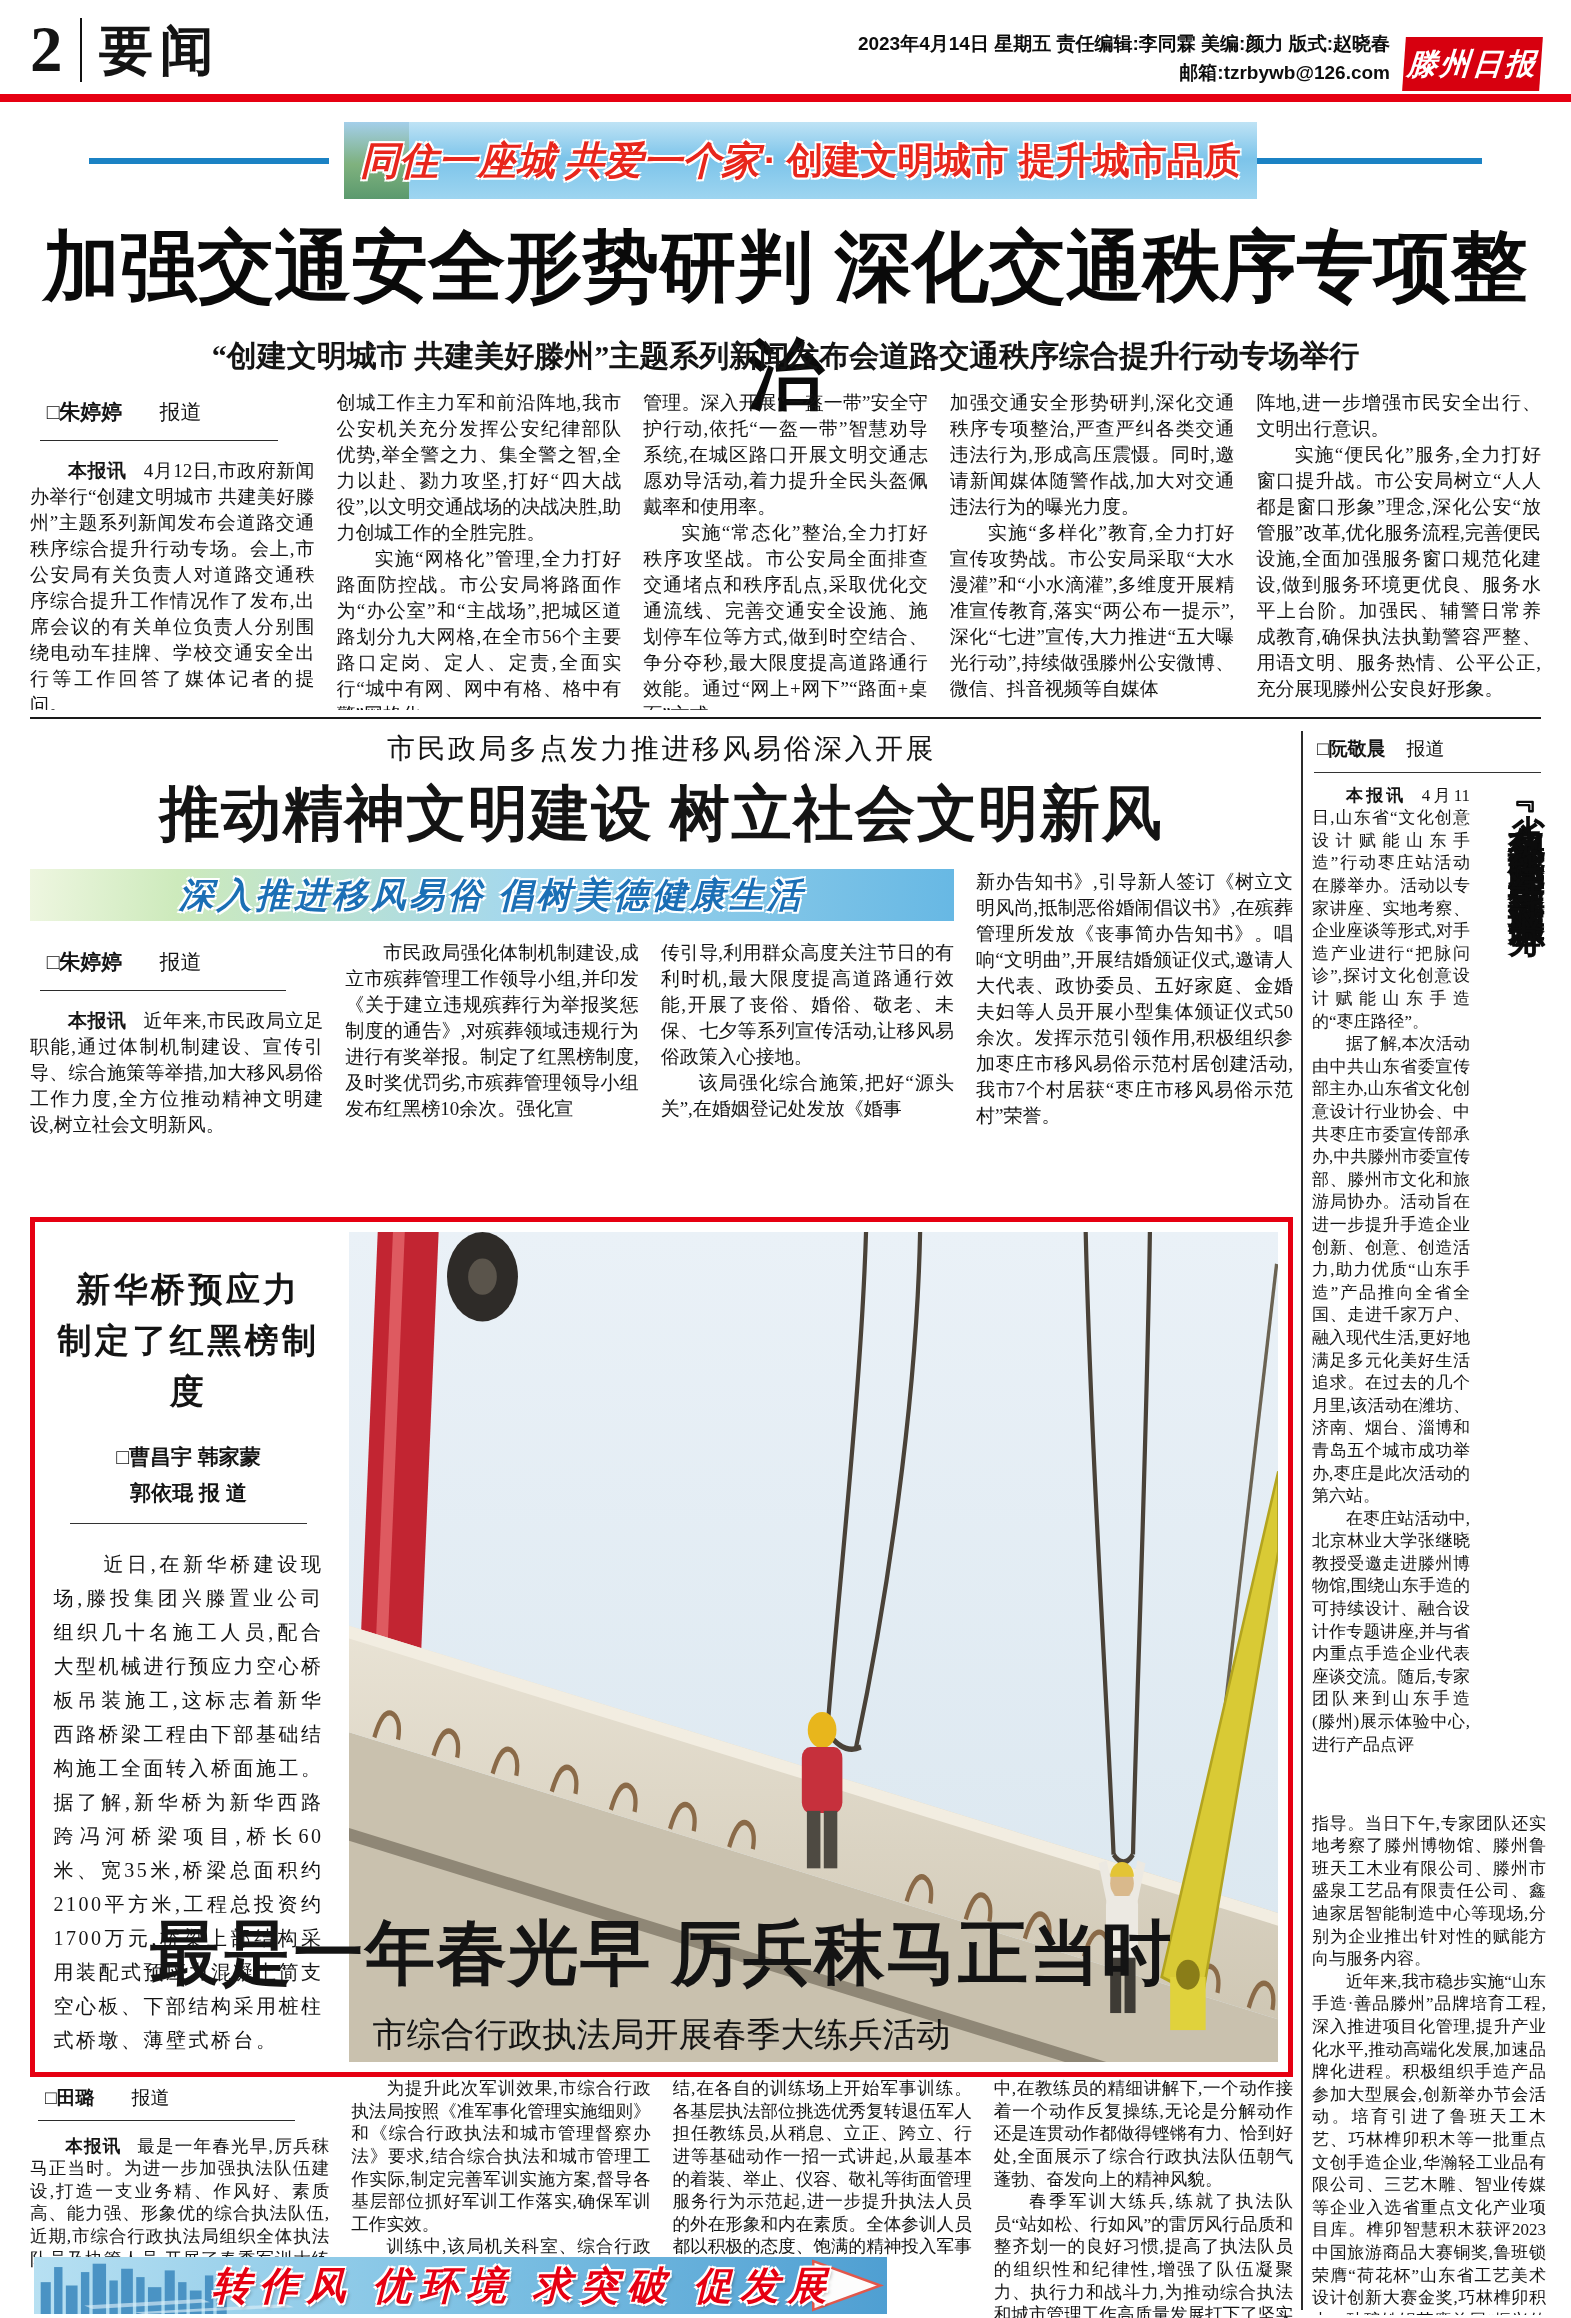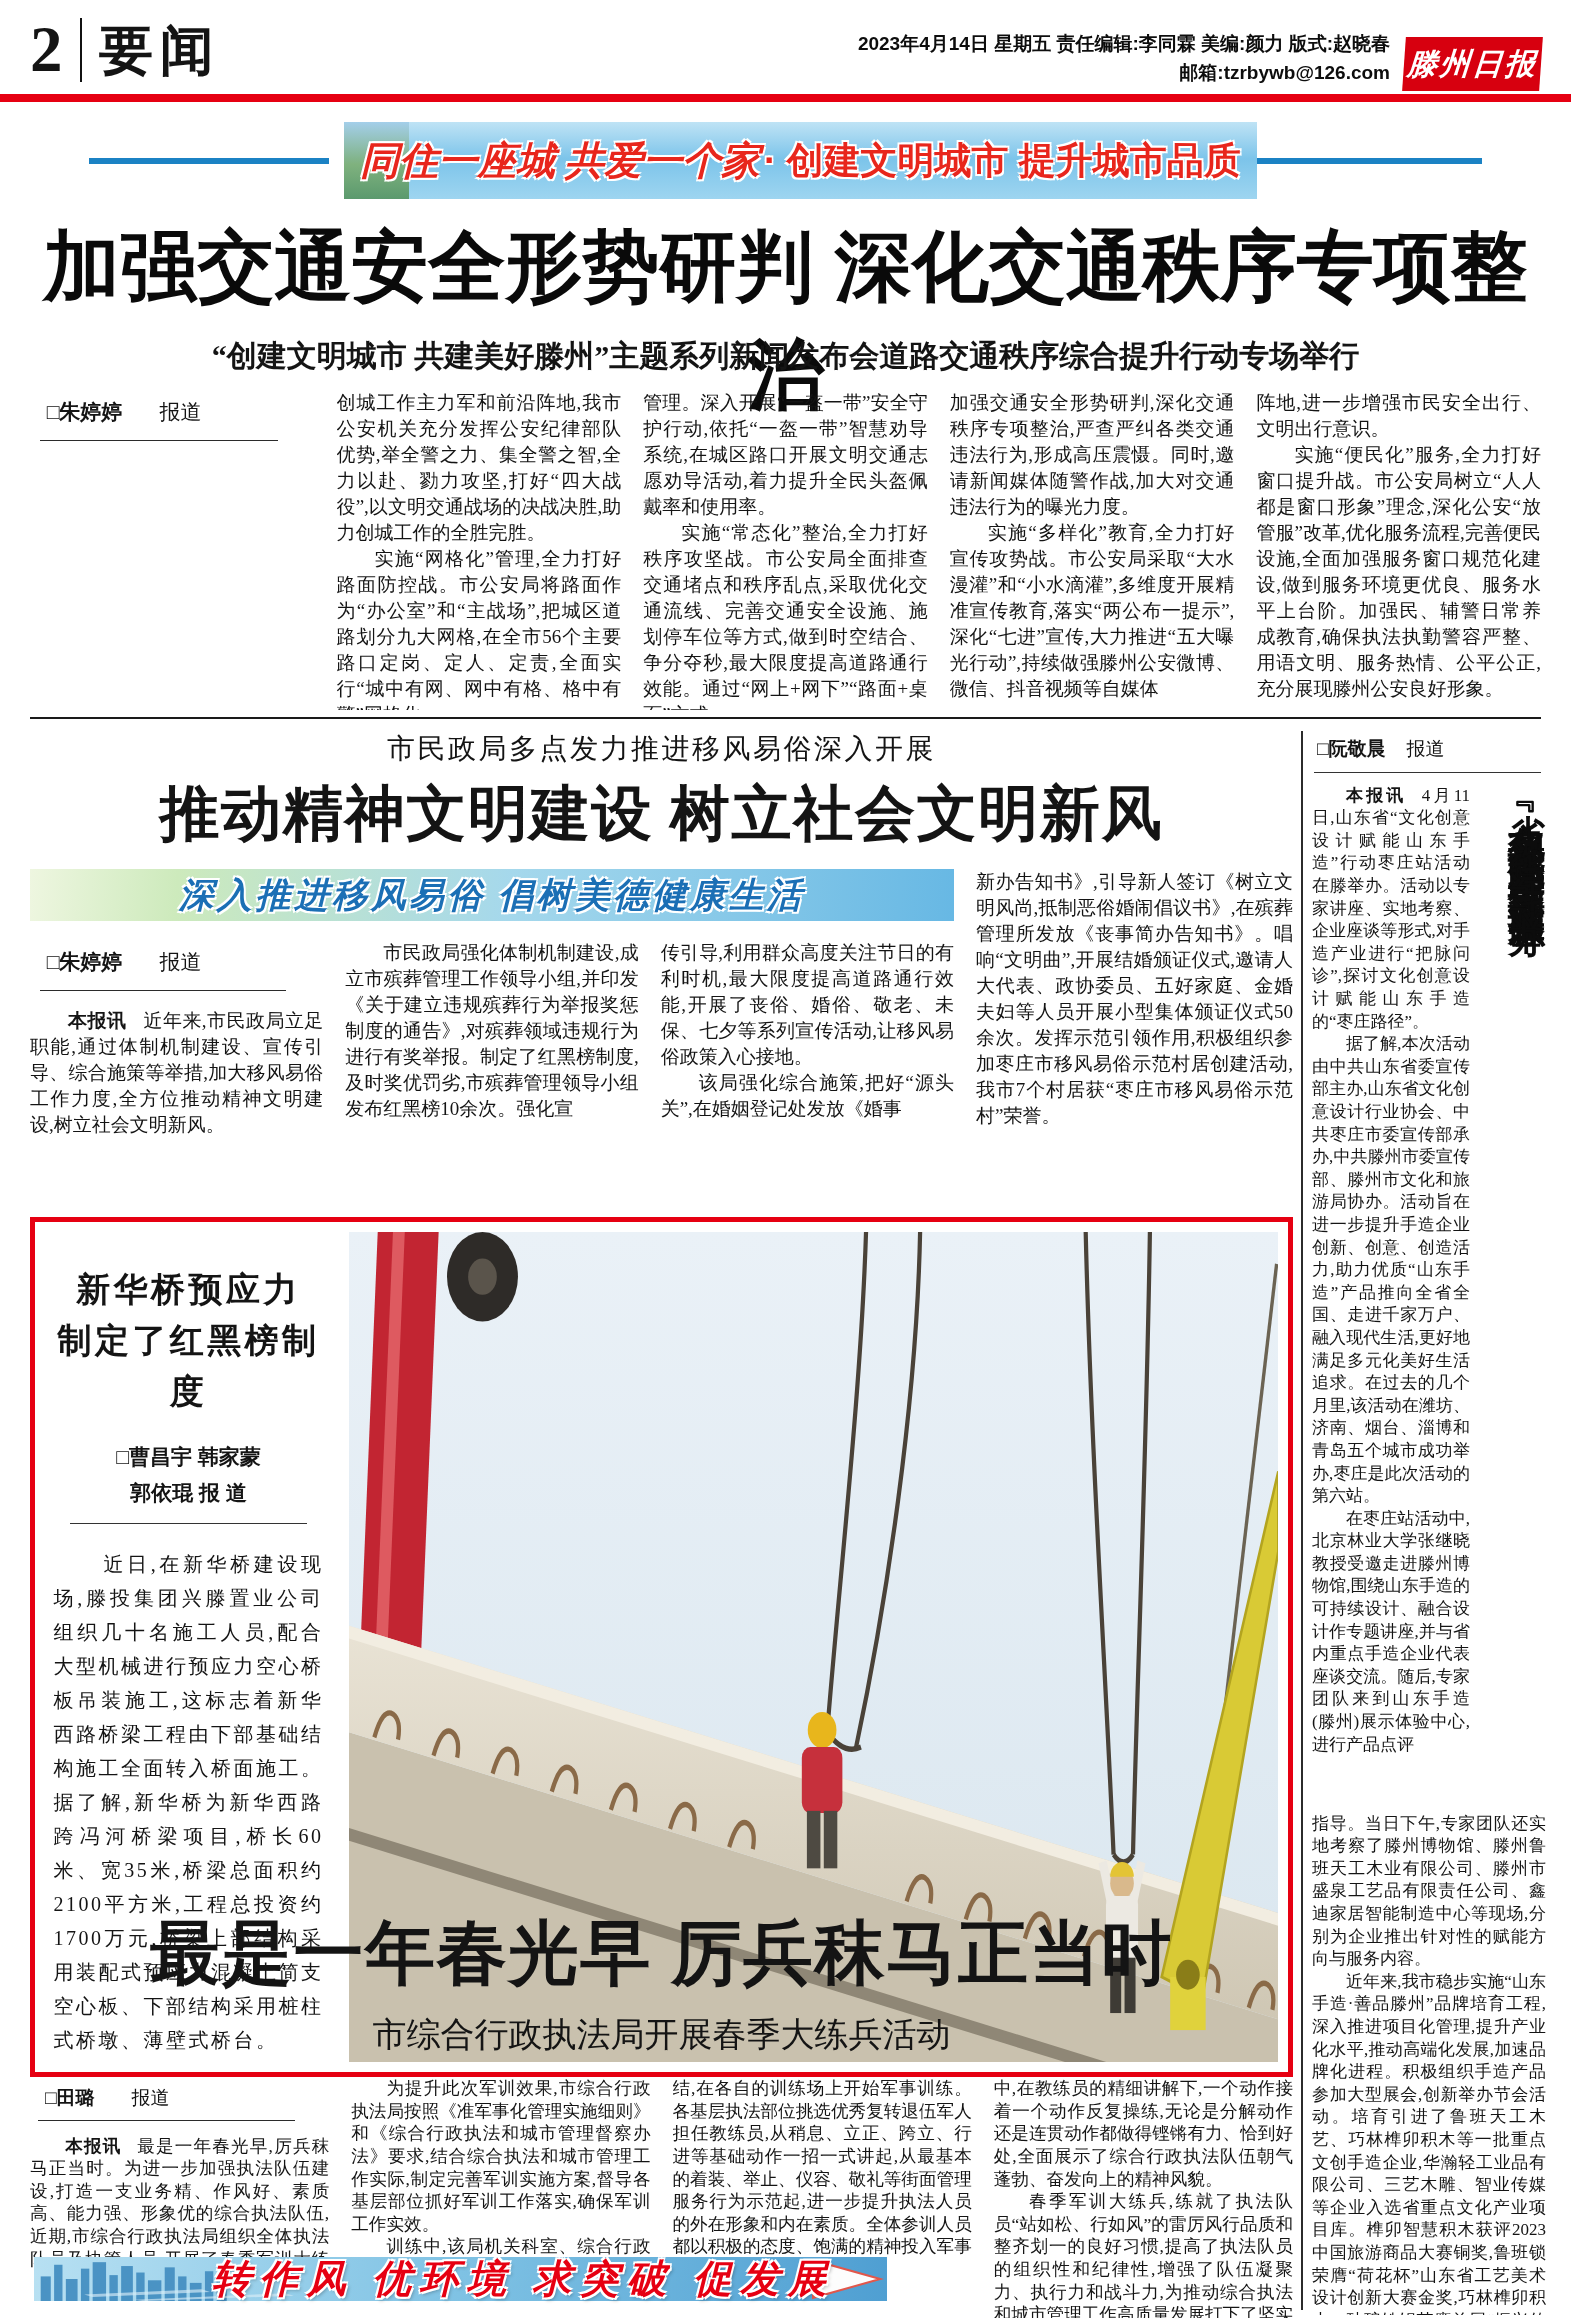--- a/index.html
+++ b/index.html
@@ -77,21 +77,21 @@
   .photo-img svg{display:block;width:100%;height:100%}
 
   
   .drill{position:absolute;top:1912px;left:30px;width:1263px}
   .h3{text-align:center;font:900 70px/1.2 "Liberation Serif","DejaVu Serif",serif;letter-spacing:1.7px}
   .h3-sub{text-align:center;font:500 34px/1.3 "Liberation Serif","DejaVu Serif",serif;margin-top:17px}
   .drill-cols{display:flex;gap:22px;margin-top:20px;align-items:flex-start}
   .drill-cols .ncol{font-size:17.6px;line-height:22.6px;height:203px}
   .drill-cols .ncol.tall{height:266px}
   .drill-cols .byline{font-size:19px;margin:1.7px 34px 13.4px 8.4px;padding-bottom:10px}
-  .banner-bottom{position:absolute;top:2257px;left:34px;width:853px;height:44px}
+  .banner-bottom{position:absolute;top:2257px;left:34px;width:853px;height:57px}
   .banner-bottom svg{position:absolute;inset:0;width:100%;height:100%}
   .bb-text{position:absolute;inset:0;display:flex;align-items:center;justify-content:center;
      padding-left:126px;font:italic 900 39px "Liberation Serif","DejaVu Serif",serif;color:#e60012;
      letter-spacing:8.4px;
      text-shadow:-1.7px -1.7px 0 #fff,1.7px -1.7px 0 #fff,-1.7px 1.7px 0 #fff,1.7px 1.7px 0 #fff,2.5px 3.4px 3.4px rgba(0,0,0,.25)}
 
   
   .vrule{position:absolute;top:731px;left:1301px;width:1.7px;height:1579px;background:#2b2b2b}
   .shandong{position:absolute;top:731px;left:1312px;width:234px;height:1584px;overflow:hidden}
   .sd-byline{display:flex;gap:21px;align-items:baseline;border-bottom:1.7px solid #333;
@@ -132,20 +132,21 @@
 
   <div class="h1">加强交通安全形势研判  深化交通秩序专项整治</div>
   <div class="h1-sub">“创建文明城市 共建美好滕州”主题系列新闻发布会道路交通秩序综合提升行动专场举行</div>
 
   <div class="art1">
     <div class="ncol">
       <div class="byline">
         <span class="rep">□朱婷婷</span>
         <span>报道</span>
       </div>
+      <p class="lead-p"><b class="tag">本报讯</b><span>4月12日,市政府新闻办举行“创建文明城市 共建美好滕州”主题系列新闻发布会道路交通秩序综合提升行动专场。会上,市公安局有关负责人对道路交通秩序综合提升工作情况作了发布,出席会议的有关单位负责人分别围绕电动车挂牌、学校交通安全出行等工作回答了媒体记者的提问。</span></p>
 
     </div>
     <div class="ncol">
       <p>创城工作主力军和前沿阵地,我市公安机关充分发挥公安纪律部队优势,举全警之力、集全警之智,全力以赴、勠力攻坚,打好“四大战役”,以文明交通战场的决战决胜,助力创城工作的全胜完胜。</p>
       <p class="ind">实施“网格化”管理,全力打好路面防控战。市公安局将路面作为“办公室”和“主战场”,把城区道路划分九大网格,在全市56个主要路口定岗、定人、定责,全面实行“城中有网、网中有格、格中有警”网格化</p>
     </div>
     <div class="ncol">
       <p>管理。深入开展“一盔一带”安全守护行动,依托“一盔一带”智慧劝导系统,在城区路口开展文明交通志愿劝导活动,着力提升全民头盔佩戴率和使用率。</p>
       <p class="ind">实施“常态化”整治,全力打好秩序攻坚战。市公安局全面排查交通堵点和秩序乱点,采取优化交通流线、完善交通安全设施、施划停车位等方式,做到时空结合、争分夺秒,最大限度提高道路通行效能。通过“网上+网下”“路面+桌面”方式,</p>
     </div>

